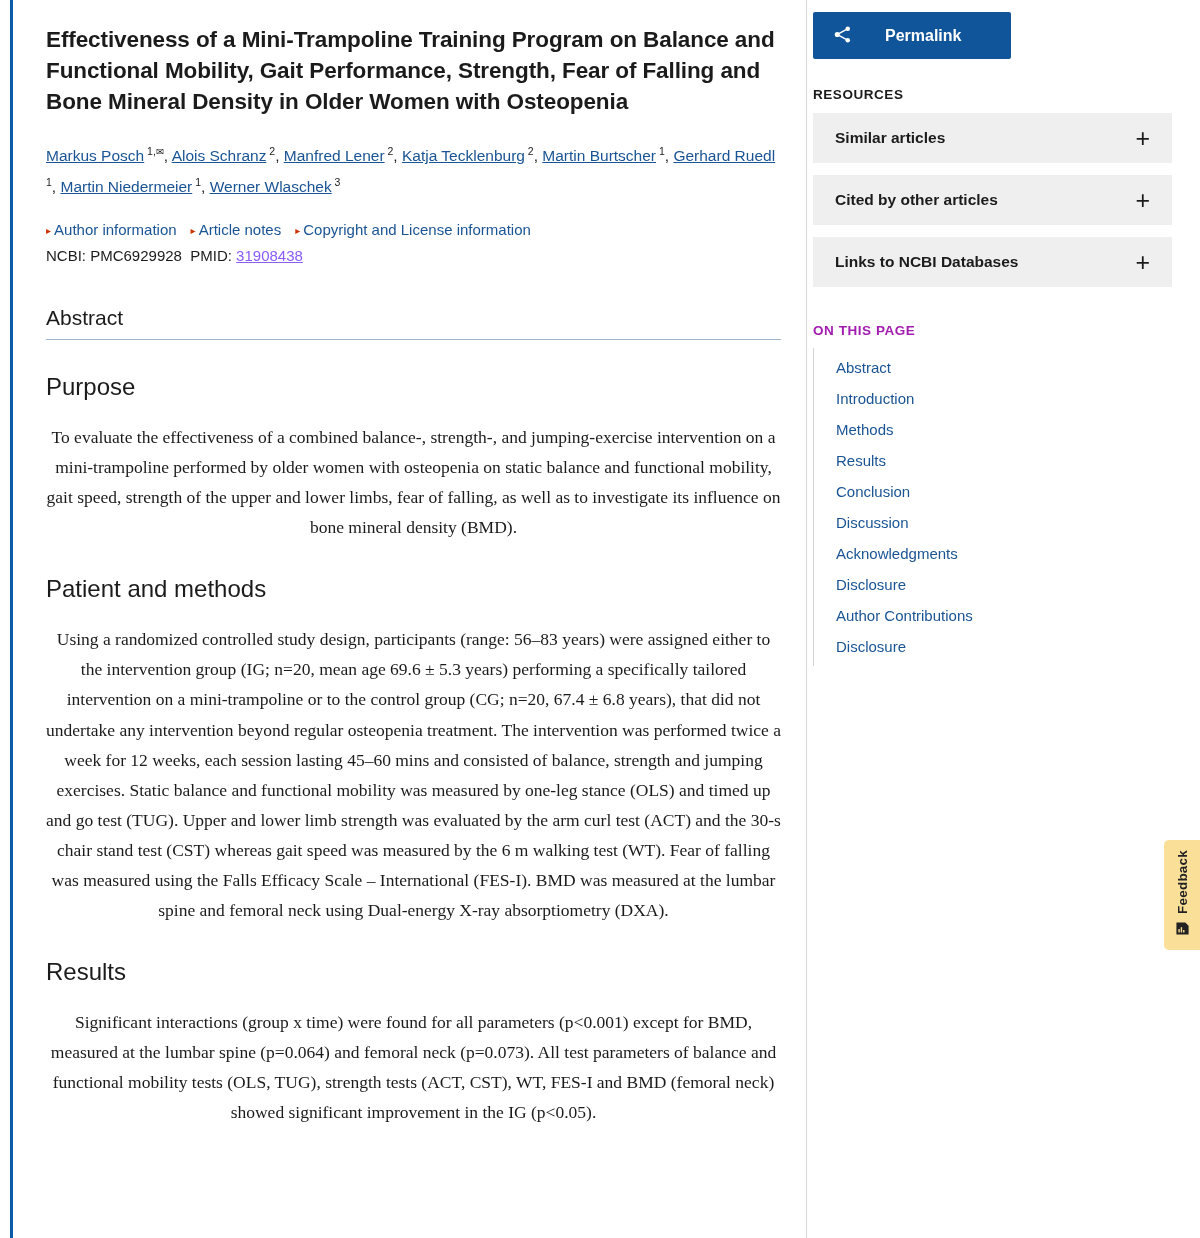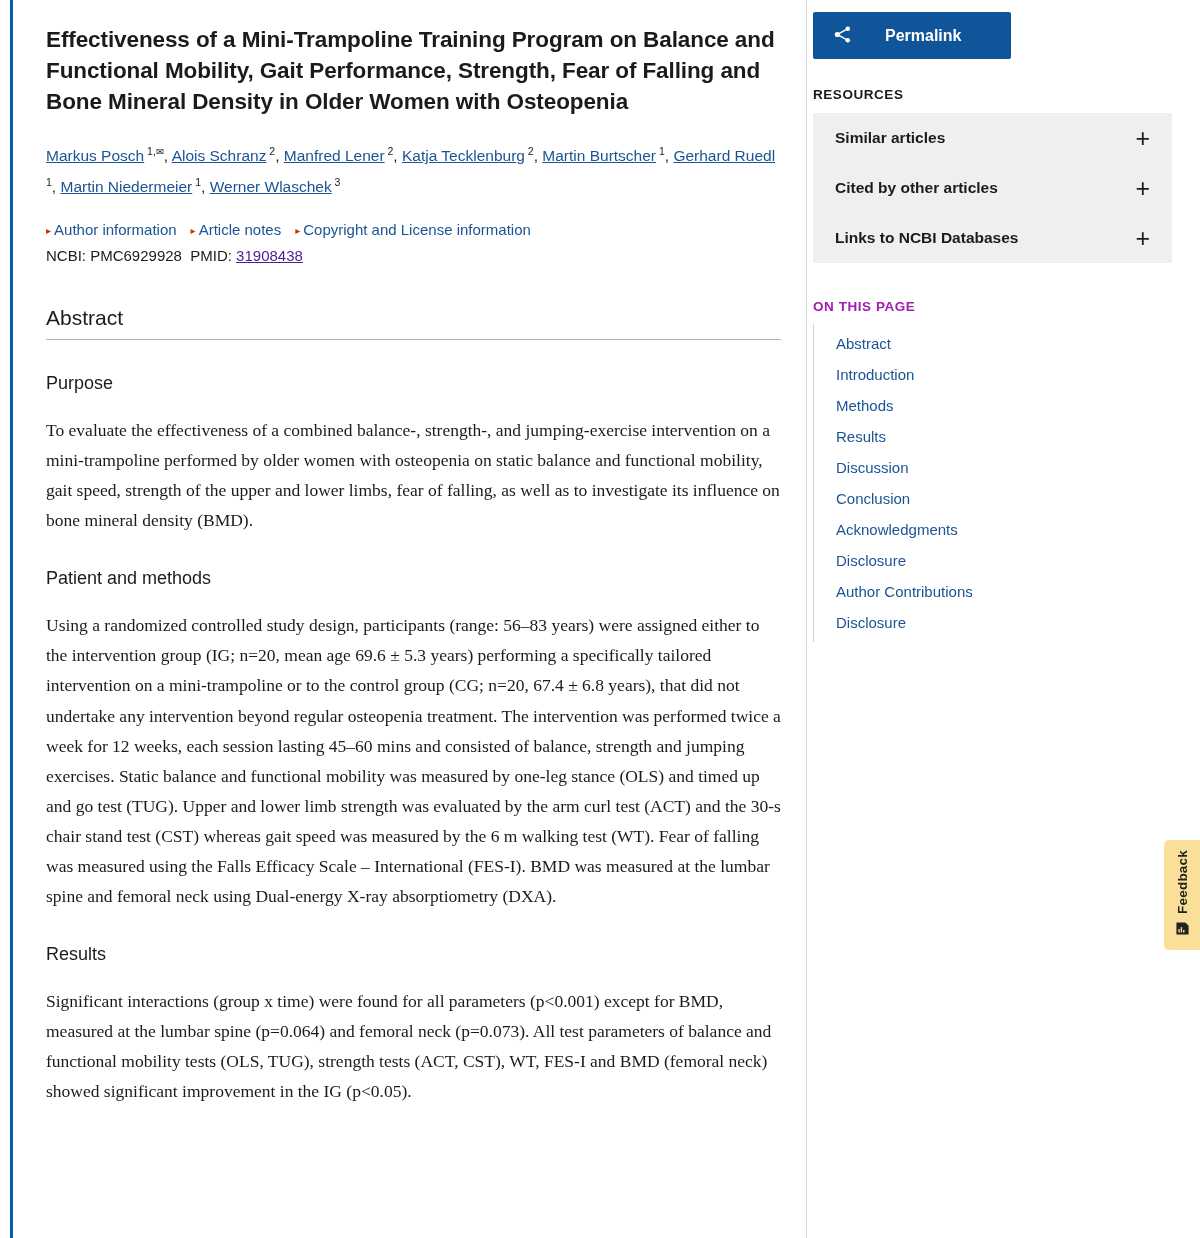--- a/index.html
+++ b/index.html
@@ -87,50 +87,50 @@
     margin-right: 3px;
     vertical-align: 1px;
   }
 
   .ids {
     margin-top: 9px;
     font-size: 15px;
     color: #1b1b1b;
   }
   .ids .pmid-link {
-    color: #4c1d95;
+    color: #8b5cf6;
     text-decoration: underline;
     cursor: pointer;
   }
 
   .abstract-head {
     margin-top: 42px;
     padding-bottom: 9px;
     border-bottom: 1px solid #9fb6cd;
     font-size: 21px;
     font-weight: 400;
     color: #1b1b1b;
     max-width: 740px;
   }
 
   .sec-head {
     margin-top: 33px;
-    font-size: 18px;
+    font-size: 24px;
     font-weight: 400;
     color: #1b1b1b;
   }
 
   .para {
     margin-top: 21px;
     font-family: "Liberation Serif", serif;
     font-size: 17.5px;
     line-height: 1.72;
     color: #1b1b1b;
     max-width: 742px;
-    text-align: left;
+    text-align: center;
   }
 
   .cut-head {
     margin-top: 30px;
     font-size: 18px;
     color: #1b1b1b;
     height: 10px;
     overflow: hidden;
   }
 
@@ -168,21 +168,21 @@
   }
 
   .res-list { margin-top: 11px; }
   .res-row {
     display: flex;
     align-items: center;
     justify-content: space-between;
     background: #efefef;
     height: 50px;
     padding: 0 22px 0 22px;
-    margin-bottom: 0;
+    margin-bottom: 12px;
     cursor: pointer;
   }
   .res-row .rlabel {
     font-size: 15.5px;
     font-weight: bold;
     color: #1b1b1b;
   }
   .plus-icon {
     font-size: 25px;
     font-weight: 300;
@@ -302,22 +302,22 @@
           <span class="plus-icon">+</span>
         </div>
       </div>
 
     <div class="otp-head">ON THIS PAGE</div>
     <nav class="otp-list" id="otp-list">
         <span class="otp-item">Abstract</span>
         <span class="otp-item">Introduction</span>
         <span class="otp-item">Methods</span>
         <span class="otp-item">Results</span>
+        <span class="otp-item">Conclusion</span>
         <span class="otp-item">Discussion</span>
-        <span class="otp-item">Conclusion</span>
         <span class="otp-item">Acknowledgments</span>
         <span class="otp-item">Disclosure</span>
         <span class="otp-item">Author Contributions</span>
         <span class="otp-item">Disclosure</span>
       </nav>
   </div>
 </div>
 
 <div class="feedback-tab">
   <span class="ftext">Feedback</span>

